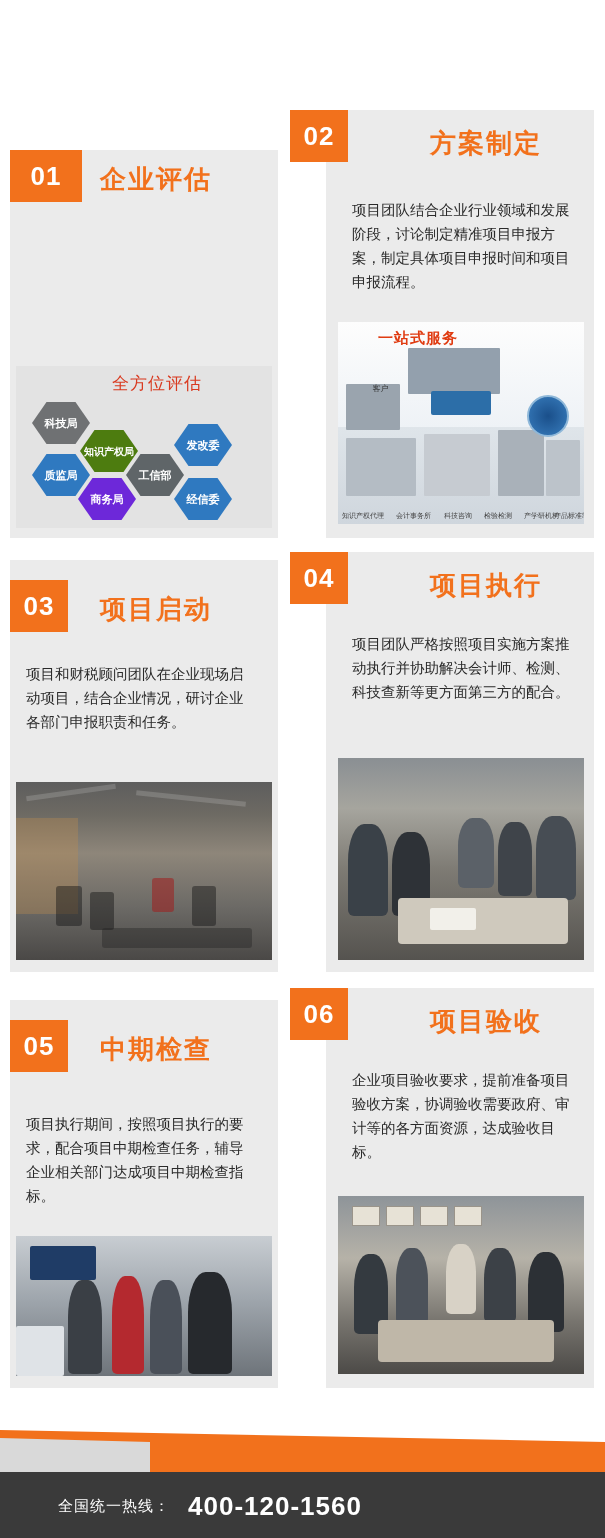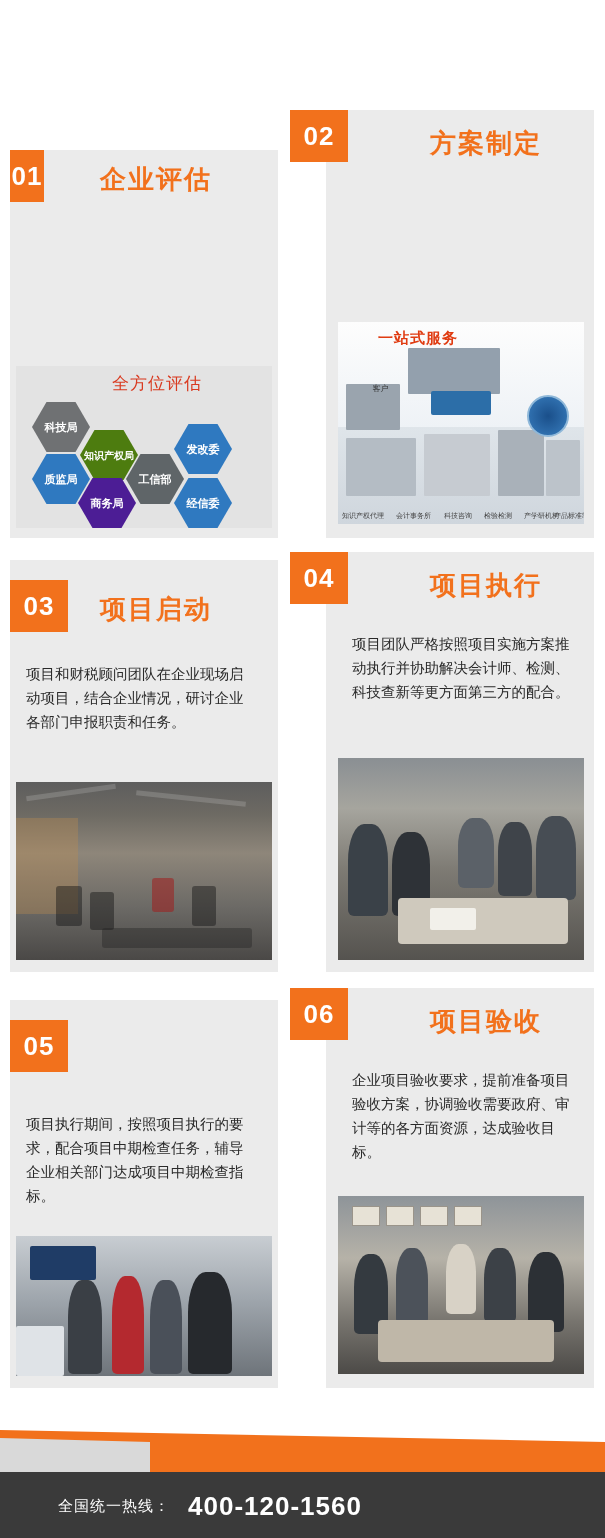--- a/index.html
+++ b/index.html
@@ -55,21 +55,21 @@
   
   .photo{position:absolute;overflow:hidden;background:#cfd4d8;}
 
   
   .hexgfx{position:absolute;background:#e3e3e3;}
   .hexgfx .ttl{
     position:absolute;left:96px;top:6px;color:#d93a20;
     font-size:17px;font-weight:normal;letter-spacing:1px;
   }
   .hex{
-    position:absolute;width:58px;height:50px;
+    position:absolute;width:58px;height:42px;
     clip-path:polygon(25% 0%,75% 0%,100% 50%,75% 100%,25% 100%,0% 50%);
     display:flex;align-items:center;justify-content:center;
     color:#fff;font-size:11px;font-weight:bold;text-align:center;line-height:13px;
   }
   .hex.small{font-size:10px;}
 
   
   .imgmock{position:absolute;background:#ffffff;overflow:hidden;}
   .imgmock .sky{position:absolute;left:0;top:0;right:0;height:52%;
     background:linear-gradient(180deg,#fdfdfd 0%,#eef2f6 100%);}
@@ -141,21 +141,21 @@
   }
 </style>
 </head>
 <body>
 
 <div class="page">
 
 
   <div class="card" style="left:10px;top:150px;width:268px;height:388px;">
   </div>
-  <div class="num-box" style="left:10px;top:150px;width:34px;height:52px;">
+  <div class="num-box" style="left:10px;top:150px;width:72px;height:52px;">
     <span>01</span>
   </div>
   <div class="card-title" style="left:100px;top:162px;">企业评估</div>
 
   <div class="hexgfx" style="left:16px;top:366px;width:256px;height:162px;">
     <div class="ttl">全方位评估</div>
     <div class="hex" style="left:16px;top:36px;background:#6f7173;">
       <span>科技局</span>
     </div>
     <div class="hex small" style="left:64px;top:64px;background:#4d7c0f;">
@@ -163,34 +163,35 @@
     </div>
     <div class="hex" style="left:158px;top:58px;background:#2f79c0;">
       <span>发改委</span>
     </div>
     <div class="hex" style="left:16px;top:88px;background:#2f79c0;">
       <span>质监局</span>
     </div>
     <div class="hex" style="left:110px;top:88px;background:#5f6568;">
       <span>工信部</span>
     </div>
-    <div class="hex" style="left:62px;top:112px;background:#4c1d95;">
+    <div class="hex" style="left:62px;top:112px;background:#6d28d9;">
       <span>商务局</span>
     </div>
     <div class="hex" style="left:158px;top:112px;background:#2f79c0;">
       <span>经信委</span>
     </div>
   </div>
 
   <div class="card" style="left:326px;top:110px;width:268px;height:428px;">
   </div>
   <div class="num-box" style="left:290px;top:110px;width:58px;height:52px;">
     <span>02</span>
   </div>
   <div class="card-title" style="left:430px;top:126px;">方案制定</div>
+  <div class="card-text" style="left:352px;top:198px;width:228px;">项目团队结合企业行业领域和发展阶段，讨论制定精准项目申报方案，制定具体项目申报时间和项目申报流程。</div>
 
   <div class="imgmock" style="left:338px;top:322px;width:246px;height:202px;">
     <div class="sky"></div>
     <div class="ground"></div>
     <div class="ph" style="left:8px;top:62px;width:54px;height:46px;background:#9aa4ae;"></div>
     <div class="ph" style="left:70px;top:26px;width:92px;height:46px;background:#93a0ad;"></div>
     <div class="ph" style="left:8px;top:116px;width:70px;height:58px;background:#b4bcc4;"></div>
     <div class="ph" style="left:86px;top:112px;width:66px;height:62px;background:#c6cbd1;"></div>
     <div class="ph" style="left:160px;top:108px;width:46px;height:66px;background:#a9b1b9;"></div>
     <div class="ph" style="left:208px;top:118px;width:34px;height:56px;background:#bcc3ca;"></div>
@@ -241,20 +242,21 @@
     <div class="person" style="left:198px;top:58px;width:40px;height:84px;background:#474d54;"></div>
     <div class="person" style="left:60px;top:140px;width:170px;height:46px;border-radius:4px;background:#cfc9bd;"></div>
     <div class="person" style="left:92px;top:150px;width:46px;height:22px;border-radius:2px;background:#f2f0ea;"></div>
   </div>
 
   <div class="card" style="left:10px;top:1000px;width:268px;height:388px;">
   </div>
   <div class="num-box" style="left:10px;top:1020px;width:58px;height:52px;">
     <span>05</span>
   </div>
+  <div class="card-title" style="left:100px;top:1032px;">中期检查</div>
   <div class="card-text" style="left:26px;top:1112px;width:228px;">项目执行期间，按照项目执行的要求，配合项目中期检查任务，辅导企业相关部门达成项目中期检查指标。</div>
 
   <div class="photo scene-hall" style="left:16px;top:1236px;width:256px;height:140px;">
     <div class="person" style="left:14px;top:10px;width:66px;height:34px;border-radius:2px;background:#1f3c66;"></div>
     <div class="person" style="left:52px;top:44px;width:34px;height:94px;background:#3a3f45;"></div>
     <div class="person" style="left:96px;top:40px;width:32px;height:98px;background:#b4292f;"></div>
     <div class="person" style="left:134px;top:44px;width:32px;height:94px;background:#4a5059;"></div>
     <div class="person" style="left:172px;top:36px;width:44px;height:102px;background:#26292d;"></div>
     <div class="person" style="left:0;top:90px;width:48px;height:50px;border-radius:2px;background:#dfe3e7;"></div>
   </div>

